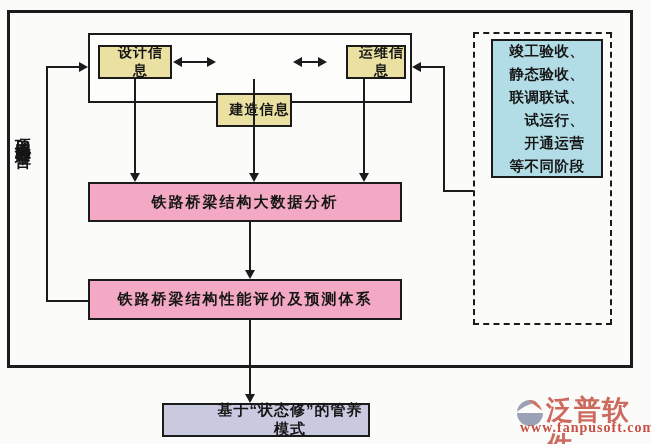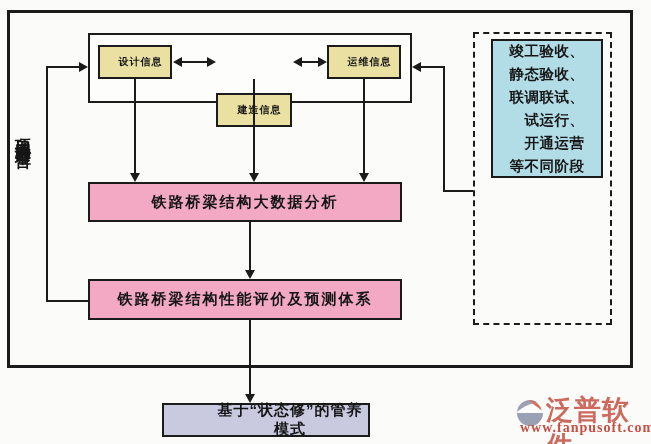--- a/index.html
+++ b/index.html
@@ -15,24 +15,24 @@
   .arr.d{border-left:5px solid transparent;border-right:5px solid transparent;border-top:9px solid var(--line,#1b1b1b);}
   .box{position:absolute;box-sizing:border-box;border:2px solid var(--line,#1b1b1b);
        display:flex;align-items:center;justify-content:center;
        font-weight:bold;text-align:center;}
   #outer-frame{position:absolute;box-sizing:border-box;left:7px;top:10px;width:626px;height:358px;border:3px solid var(--line,#1b1b1b);}
   #platform-label{
     position:absolute;left:13px;top:126px;writing-mode:vertical-rl;text-orientation:upright;
     font-weight:bold;font-size:16px;letter-spacing:2px;line-height:20px;
   }
   #info-container{left:88px;top:33px;width:324px;height:70px;background:#fdfdfc;}
-  .info-box{background:var(--info-box-bg,#e9e0a2);font-size:10px;letter-spacing:1px;height:34px;top:45px;padding-left:11px;}
+  .info-box{background:var(--info-box-bg,#e9e0a2);font-size:14px;letter-spacing:1px;height:34px;top:45px;padding-left:11px;}
   #design-info-box{left:98px;width:74px;}
   #construction-info-box{left:216px;width:76px;margin-top:48px;}
-  #operation-info-box{left:327px;width:74px;}
+  #operation-info-box{left:346px;width:60px;}
   .pink{background:var(--pink-box-bg,#f3a9c3);font-size:15px;letter-spacing:2px;}
   #analysis-box{left:88px;top:182px;width:314px;height:40px;}
   #evaluation-box{left:88px;top:279px;width:314px;height:41px;}
   #maintenance-box{left:162px;top:403px;width:208px;height:34px;background:var(--maintenance-box-bg,#c9c9e0);font-size:15px;letter-spacing:1px;padding-left:48px;}
   #dashed-frame{position:absolute;box-sizing:border-box;left:473px;top:32px;width:139px;height:293px;border:2px dashed var(--line,#1b1b1b);}
   .blue{background:var(--blue-box-bg,#b2dde6);font-size:14.5px;line-height:23px;white-space:pre-line;letter-spacing:0.5px;}
   #stages-box{left:491px;top:39px;width:112px;height:139px;text-align:right;}
   #subjects-box{left:491px;top:189px;width:112px;height:130px;}
   #brand-name{position:absolute;left:546px;top:392px;font-size:27px;font-weight:bold;
     color:var(--brand-red,#cd6a5e);letter-spacing:1px;}

